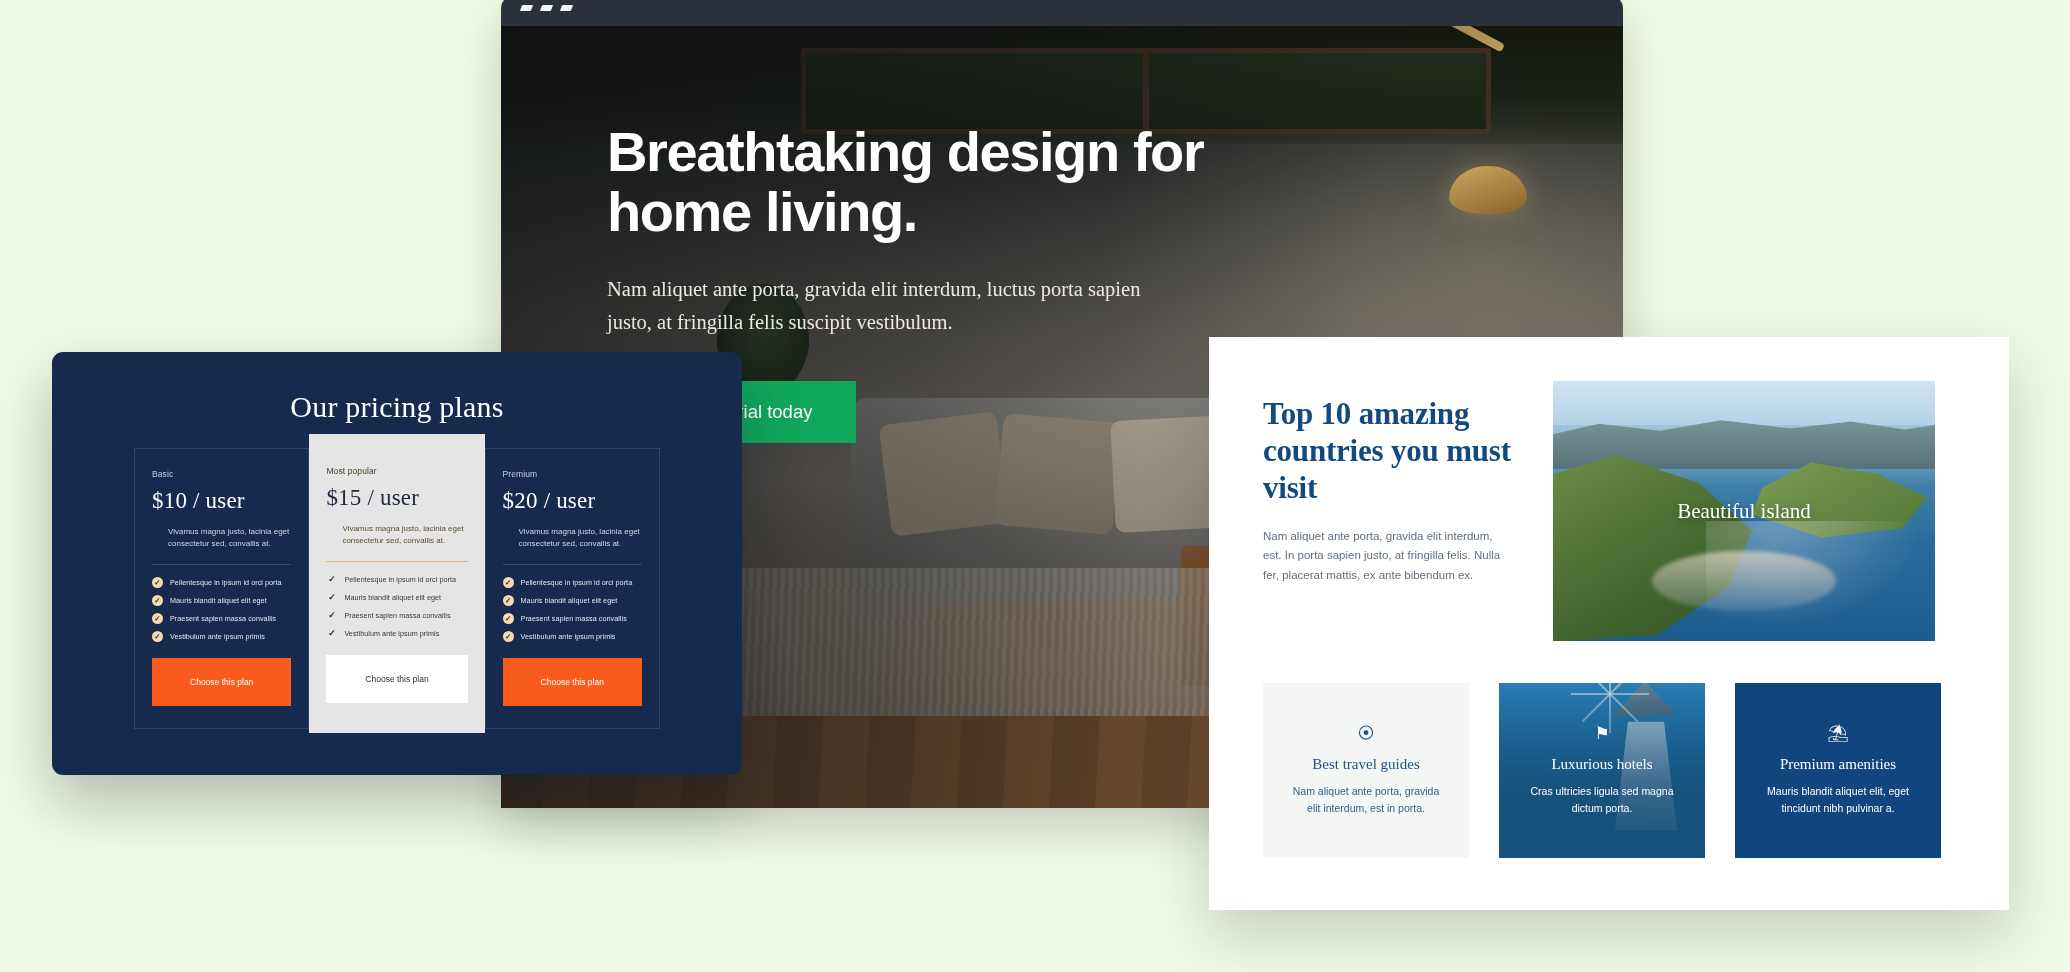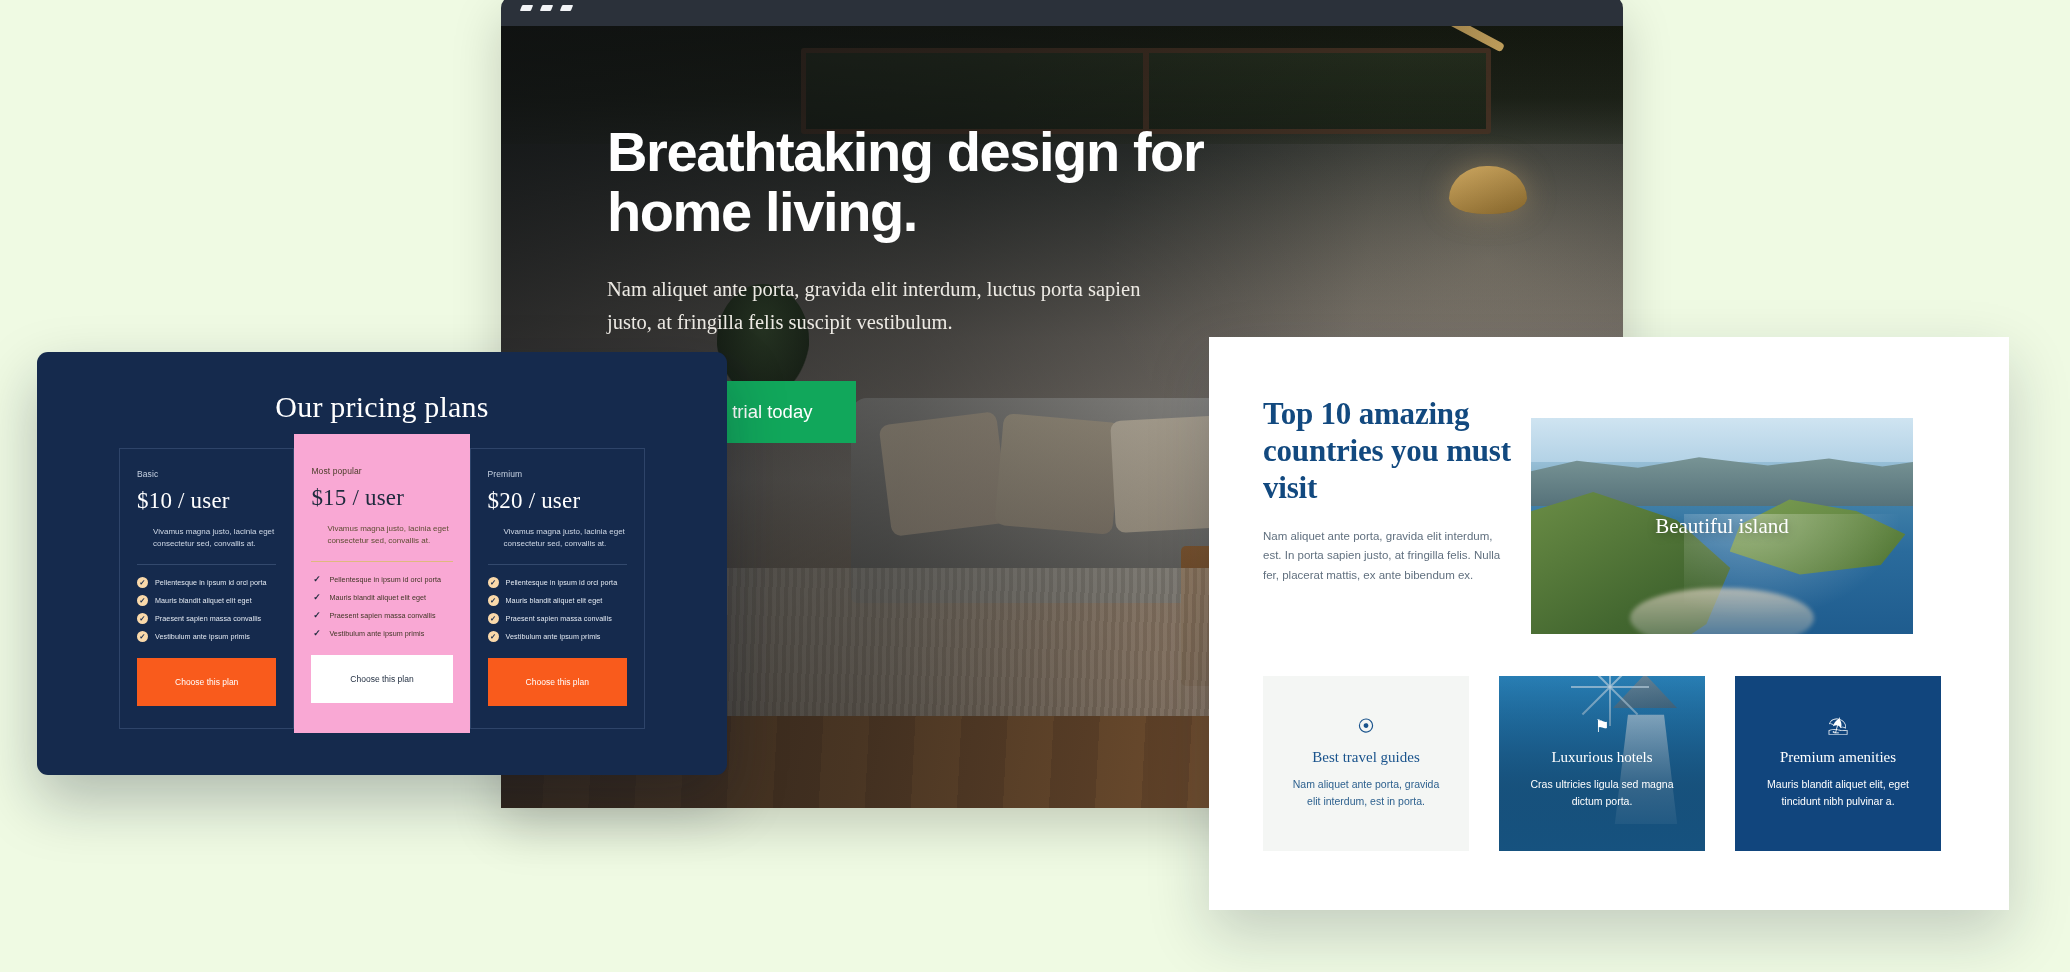--- a/index.html
+++ b/index.html
@@ -136,38 +136,38 @@
   }
   .logo {
     color:#fff; font-size:21px; font-weight:700; letter-spacing:-.4px;
     display:flex; align-items:center; gap:7px;
     text-shadow:0 1px 6px rgba(0,0,0,.5);
   }
   .logo.hemi { font-size:17.5px; letter-spacing:1.6px; }
 
   
   .pricing {
-    position:absolute; left:37px; top:352px; width:690px; height:423px;
+    position:absolute; left:52px; top:352px; width:690px; height:423px;
     background:#152a4d; border-radius:11px; z-index:6;
     box-shadow:0 26px 60px rgba(10,20,40,.28);
   }
   .pricing-title {
     text-align:center; color:#fff; font-family:"Liberation Serif", serif;
     font-size:30px; padding-top:38px; letter-spacing:.2px;
   }
   .plans {
     display:flex; justify-content:flex-start; align-items:flex-start;
     gap:0; margin-top:24px; padding:0 82px;
   }
   .plan {
     width:194px; border:1px solid #2e4469; padding:20px 17px 22px;
     min-height:256px;
   }
   .plan.featured {
-    background:#f9a8d4; border:0; width:194px;
+    background:#e5e5e5; border:0; width:194px;
     margin:-14px 0 0 0; padding:32px 17px 30px; min-height:284px;
     position:relative; z-index:2;
   }
   .plan-tag { font-size:8.5px; color:#c5d0e0; letter-spacing:.1px; }
   .plan.featured .plan-tag { color:#4a3c28; }
   .plan-price {
     font-family:"Liberation Serif", serif; font-size:23px; color:#fff;
     margin-top:9px; letter-spacing:.2px;
   }
   .plan.featured .plan-price { color:#1d2a3d; }
@@ -195,34 +195,33 @@
   }
   .plan.featured .plan-btn { background:#fff; color:#1d2a3d; }
 
   
   .travel {
     position:absolute; left:1209px; top:337px; width:800px; height:573px;
     background:#fff; z-index:7;
     box-shadow:0 24px 58px rgba(20,30,50,.20);
     padding:44px 54px;
   }
-  .travel-top { display:flex; gap:20px; }
+  .travel-top { display:flex; gap:42px; }
   .travel-left { width:248px; padding-top:14px; }
   .travel-title {
     font-family:"Liberation Serif", serif; font-size:31px; line-height:1.2;
     color:#12497f; letter-spacing:-.2px;
   }
   .travel-body {
     margin-top:20px; font-size:11.5px; line-height:1.72; color:#61707f;
   }
   .island {
-    width:382px; height:216px; position:relative; overflow:hidden;
+    width:382px; height:260px; position:relative; overflow:hidden;
     background:
       linear-gradient(180deg,#bcd9ec 0%,#9fc6e0 16%,#8fb8cf 24%, #3f7fa8 40%, #2a6b9c 62%, #1f5c8e 100%);
-    margin-top: 37px;
   }
   .island .sky { position:absolute; left:0; top:0; width:100%; height:44px;
     background:linear-gradient(180deg,#cfe4f1,#b3d2e6); }
   .island .hills { position:absolute; left:0; top:30px; width:100%; height:58px;
     background:linear-gradient(180deg,#7e9a9a,#56727a);
     clip-path:polygon(0 40%,12% 22%,28% 34%,44% 16%,62% 30%,78% 18%,92% 32%,100% 24%,100% 100%,0 100%); }
   .island .land {
     position:absolute; left:-4%; top:62px; width:78%; height:200px;
     background:linear-gradient(150deg,#6f9148,#42662f 55%,#2f4f25);
     clip-path:polygon(0 18%,26% 6%,54% 20%,72% 44%,64% 72%,40% 96%,0 100%);

